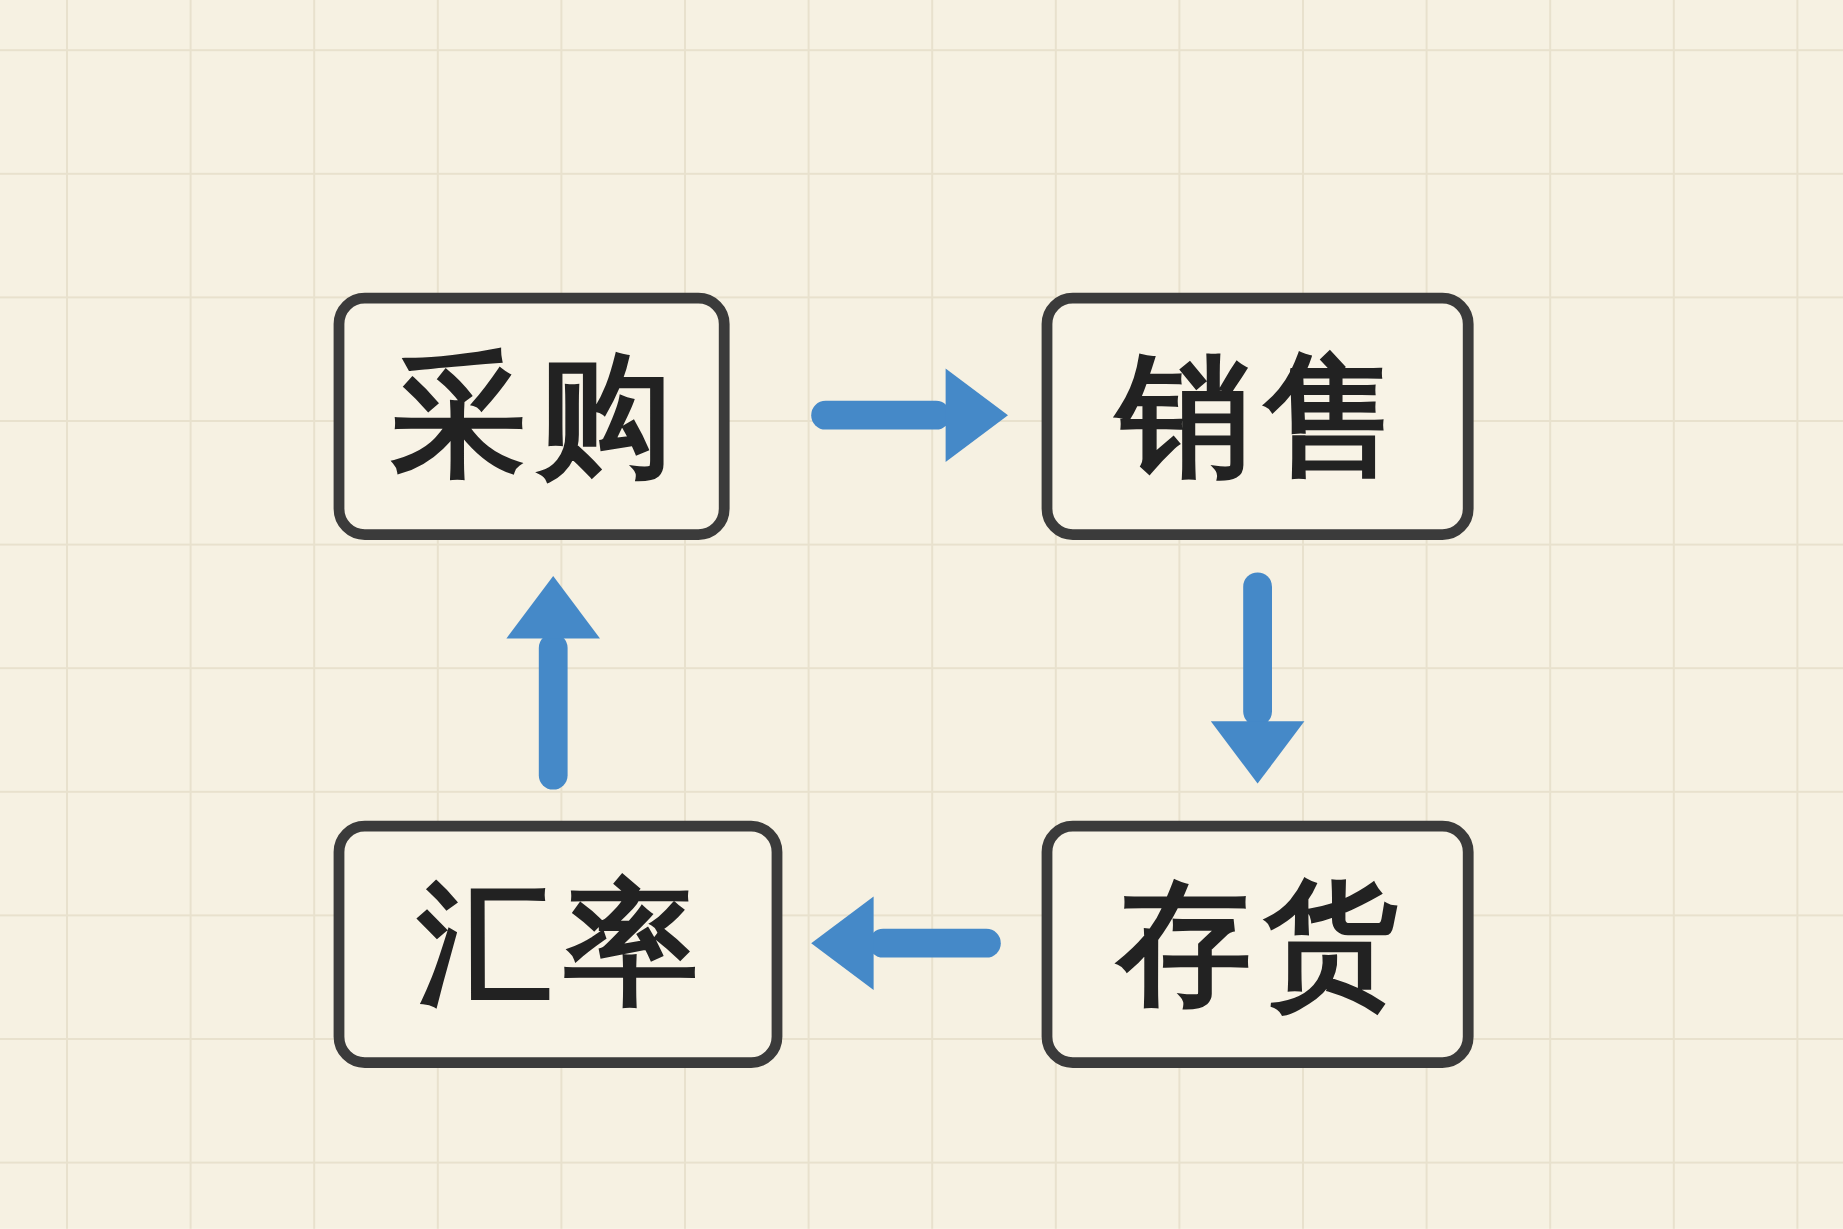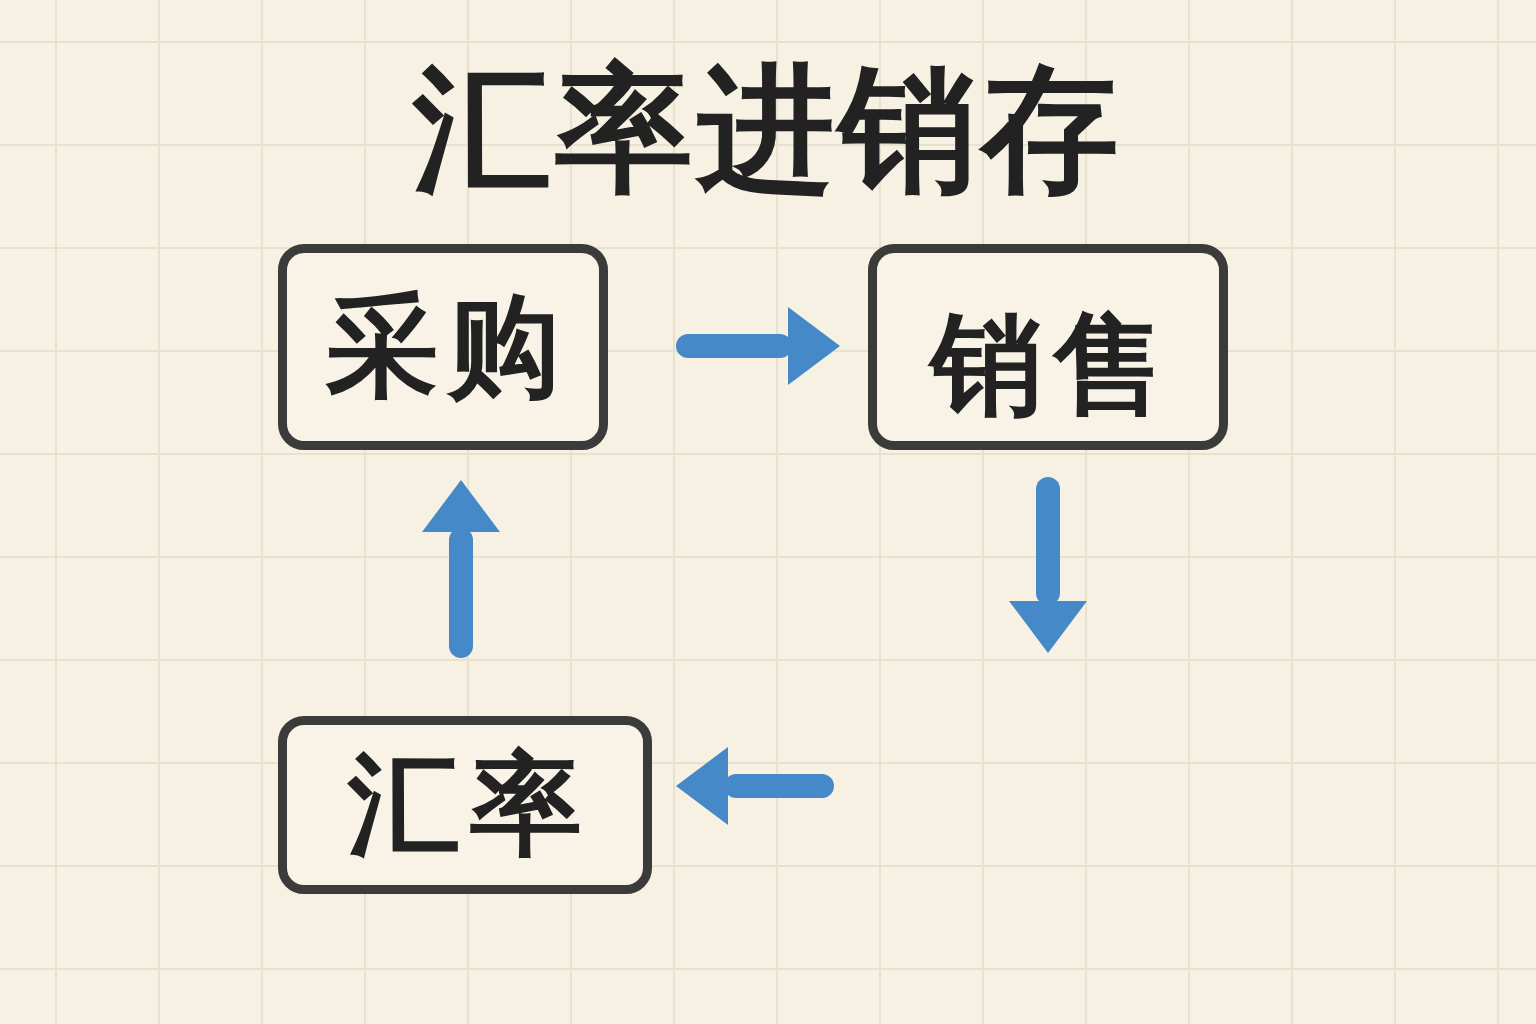--- a/index.html
+++ b/index.html
@@ -44,23 +44,23 @@
     border: 9px solid var(--box-border);
     border-radius: 26px;
     background: var(--box-fill);
     color: var(--text);
     font-size: 112px;
     font-weight: 900;
     letter-spacing: 10px;
   }
   .node span { transform: translateX(5px); } 
   .node-purchase  { left: 278px; top: 244px; width: 330px; height: 206px; }
-  .node-sales     { left: 868px; top: 244px; width: 360px; height: 206px; align-items: flex-end; }
+  .node-sales     { left: 868px; top: 244px; width: 360px; height: 206px; }
   .node-inventory { left: 868px; top: 684px; width: 360px; height: 206px; }
-  .node-exchange  { left: 278px; top: 684px; width: 374px; height: 178px; margin-top: 32px; }
+  .node-exchange  { left: 278px; top: 684px; width: 374px; height: 206px; }
 
   .arrow { position: absolute; }
   .arrow .shaft {
     position: absolute;
     background: var(--arrow);
     border-radius: 12px;
   }
   .arrow .head {
     position: absolute;
     width: 0; height: 0;
@@ -100,30 +100,32 @@
     border-left: 39px solid transparent;
     border-right: 39px solid transparent;
     border-bottom: 52px solid var(--arrow);
   }
 </style>
 </head>
 <body>
 
 <div class="canvas">
 
-  <div class="title">汇率进销存</div>
 
   <div class="node node-purchase">
     <span>采购</span>
   </div>
 
   <div class="node node-sales">
     <span>销售</span>
   </div>
 
+  <div class="node node-inventory">
+    <span>存货</span>
+  </div>
 
   <div class="node node-exchange">
     <span>汇率</span>
   </div>
 
   <div class="arrow arrow-right">
     <div class="shaft"></div>
     <div class="head"></div>
   </div>
 

